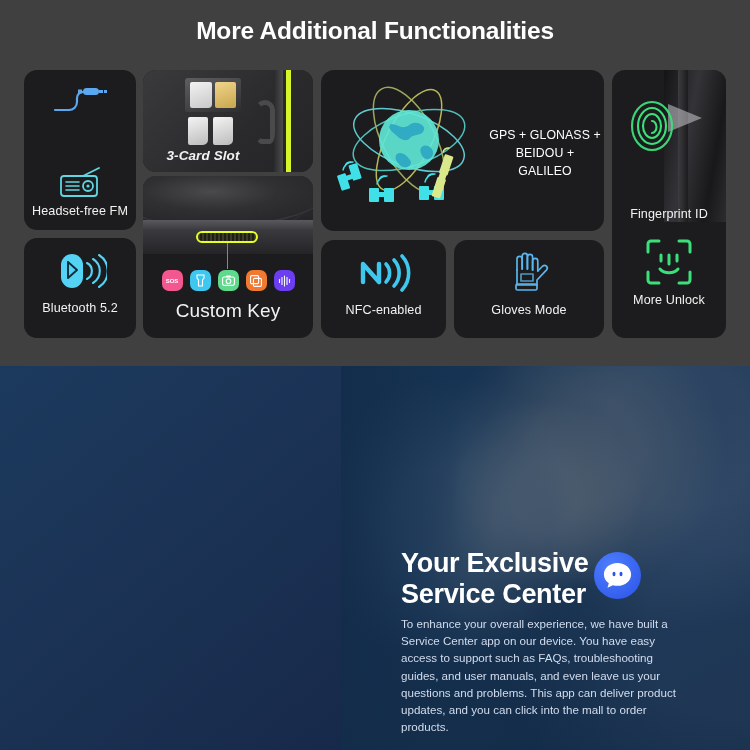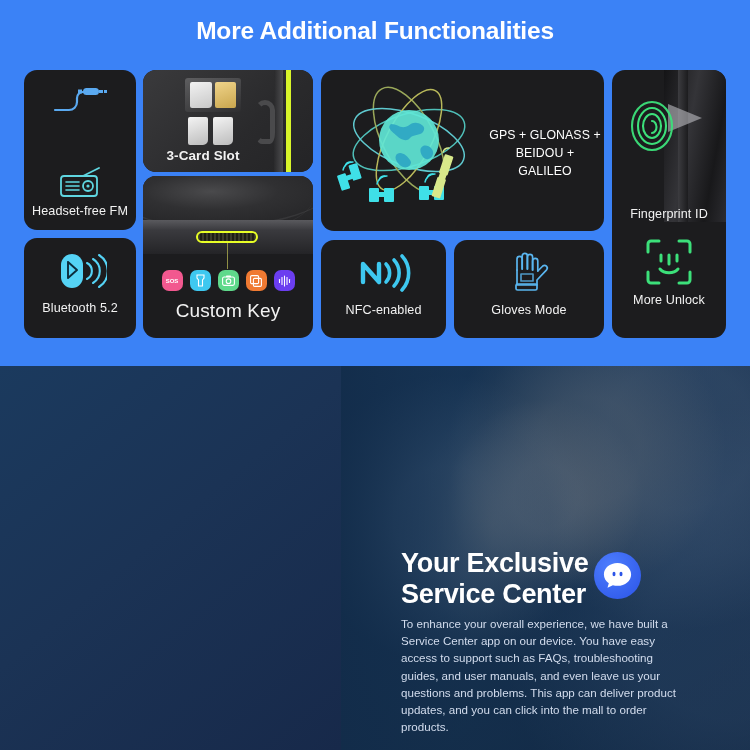--- a/index.html
+++ b/index.html
@@ -7,21 +7,21 @@
     width: 750px; height: 750px;
     background: #000;
     font-family: "Liberation Sans", sans-serif;
     overflow: hidden;
   }
   .page { position: relative; width: 750px; height: 750px; background: #000; }
 
   
   .top-section {
     position: absolute; left: 0; top: 0; width: 750px; height: 366px;
-    background: #3b82f6;
+    background: #404040;
   }
   .section-title {
     position: absolute; left: 0; top: 17px; width: 750px;
     text-align: center;
     font-size: 24.5px; font-weight: bold; color: #ffffff;
     letter-spacing: -0.2px;
   }
 
   .tile {
     position: absolute;
@@ -262,21 +262,21 @@
         <div class="phone-edge-d"></div>
         <div class="phone-edge-y"></div>
         <div class="ear-hook"></div>
         <div class="card-tray">
           <div class="sd"></div>
           <div class="sim-gold"></div>
         </div>
         <div class="sim-w a"></div>
         <div class="sim-w b"></div>
       </div>
-      <div class="tile-label card-label" style="font-size:13.5px;font-weight:bold;">3-Card Slot</div>
+      <div class="tile-label card-label" style="font-size:13.5px;font-weight:bold;font-style:italic;">3-Card Slot</div>
     </div>
 
     <div class="tile" id="tile-custom">
       <div class="key-photo">
         <div class="key-swoosh"></div>
         <div class="key-swoosh s2"></div>
         <div class="key-pill"></div>
         <div class="key-btn"></div>
       </div>
       <div class="key-leader"></div>

